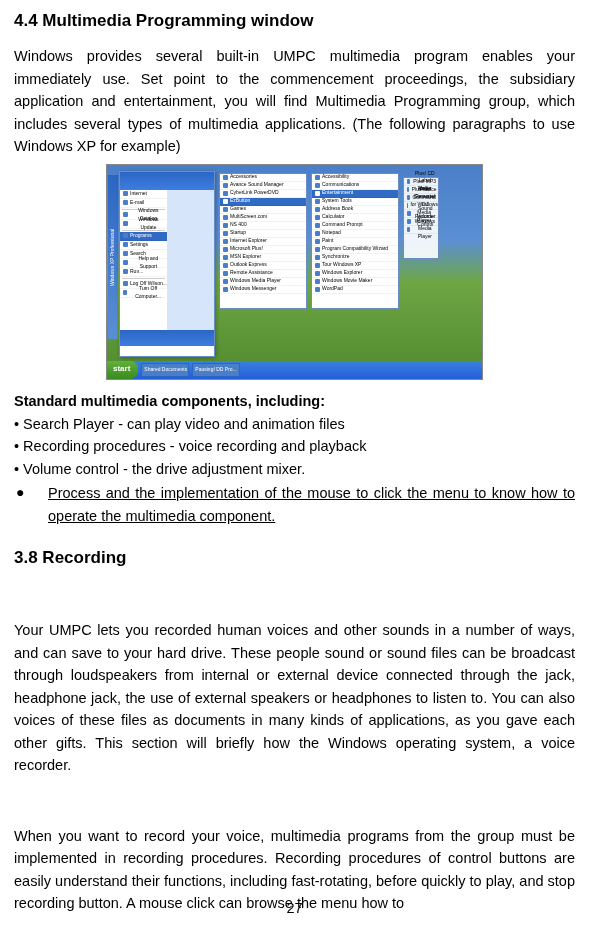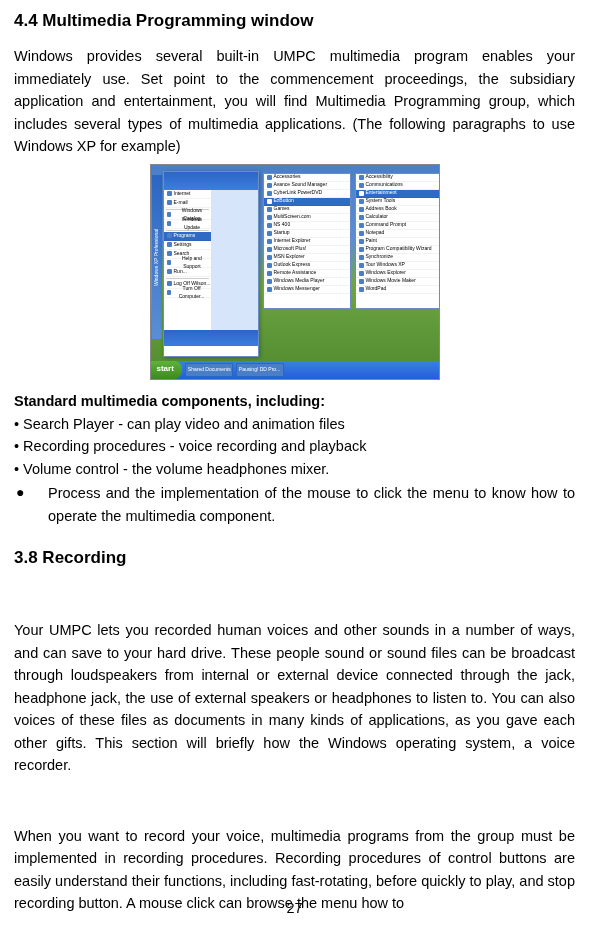--- a/index.html
+++ b/index.html
@@ -23,21 +23,21 @@
       text-align: justify;
       margin-bottom: 2px;
       margin-top: 11px;
     }
     .figure-wrap {
       text-align: center;
       margin: 6px 0 4px 0;
     }
     .figure {
       display: inline-block;
-      width: 290px;
+      width: 377px;
       height: 216px;
       position: relative;
       overflow: hidden;
       border: 1px solid #888;
       background: linear-gradient(to bottom, #4a7ec7 0%, #5b8fd4 35%, #6fa644 55%, #4f8a2e 100%);
     }
     .start-menu {
       position: absolute;
       left: 12px;
       top: 6px;
@@ -124,20 +124,21 @@
     .big-bullet-mark {
       width: 34px;
       text-align: left;
       font-size: 14px;
       line-height: 1.55;
       padding-left: 2px;
     }
     .big-bullet-text {
       flex: 1;
       text-align: justify;
+      text-decoration: underline;
     }
     .spacer { height: 18px; }
     .para2 {
       text-align: justify;
       margin-top: 48px;
     }
     .page-num {
       position: absolute;
       bottom: 18px;
       left: 0; right: 0;
@@ -373,21 +374,21 @@
       <div class="start-btn">start</div>
       <div class="tb-item">Shared Documents</div>
       <div class="tb-item">Pausing! DD Pro...</div>
     </div>
   </div>
 </div>
 
 <div class="sub-head">Standard multimedia components, including:</div>
 <div class="bullet-line">• Search Player - can play video and animation files</div>
 <div class="bullet-line">• Recording procedures - voice recording and playback</div>
-<div class="bullet-line">• Volume control - the volume headphones mixer.</div>
+<div class="bullet-line">• Volume control - the drive adjustment mixer.</div>
 <div class="big-bullet-row">
   <div class="big-bullet-mark">●</div>
   <div class="big-bullet-text">Process and the implementation of the mouse to click the menu to know how to operate the multimedia component.</div>
 </div>
 
 <div class="spacer"></div>
 
 <div class="heading">3.8  Recording</div>
 <div class="para2">Your UMPC lets you recorded human voices and other sounds in a number of ways, and can save to your hard drive. These people sound or sound files can be broadcast through loudspeakers from internal or external device connected through the jack, headphone jack, the use of external speakers or headphones to listen to. You can also voices of these files as documents in many kinds of applications, as you gave each other gifts. This section will briefly how the Windows operating system, a voice recorder.</div>
 <div class="para2">When you want to record your voice, multimedia programs from the group must be implemented in recording procedures. Recording procedures of control buttons are easily understand their functions, including fast-rotating, before quickly to play, and stop recording button. A mouse click can browse the menu how to</div>

